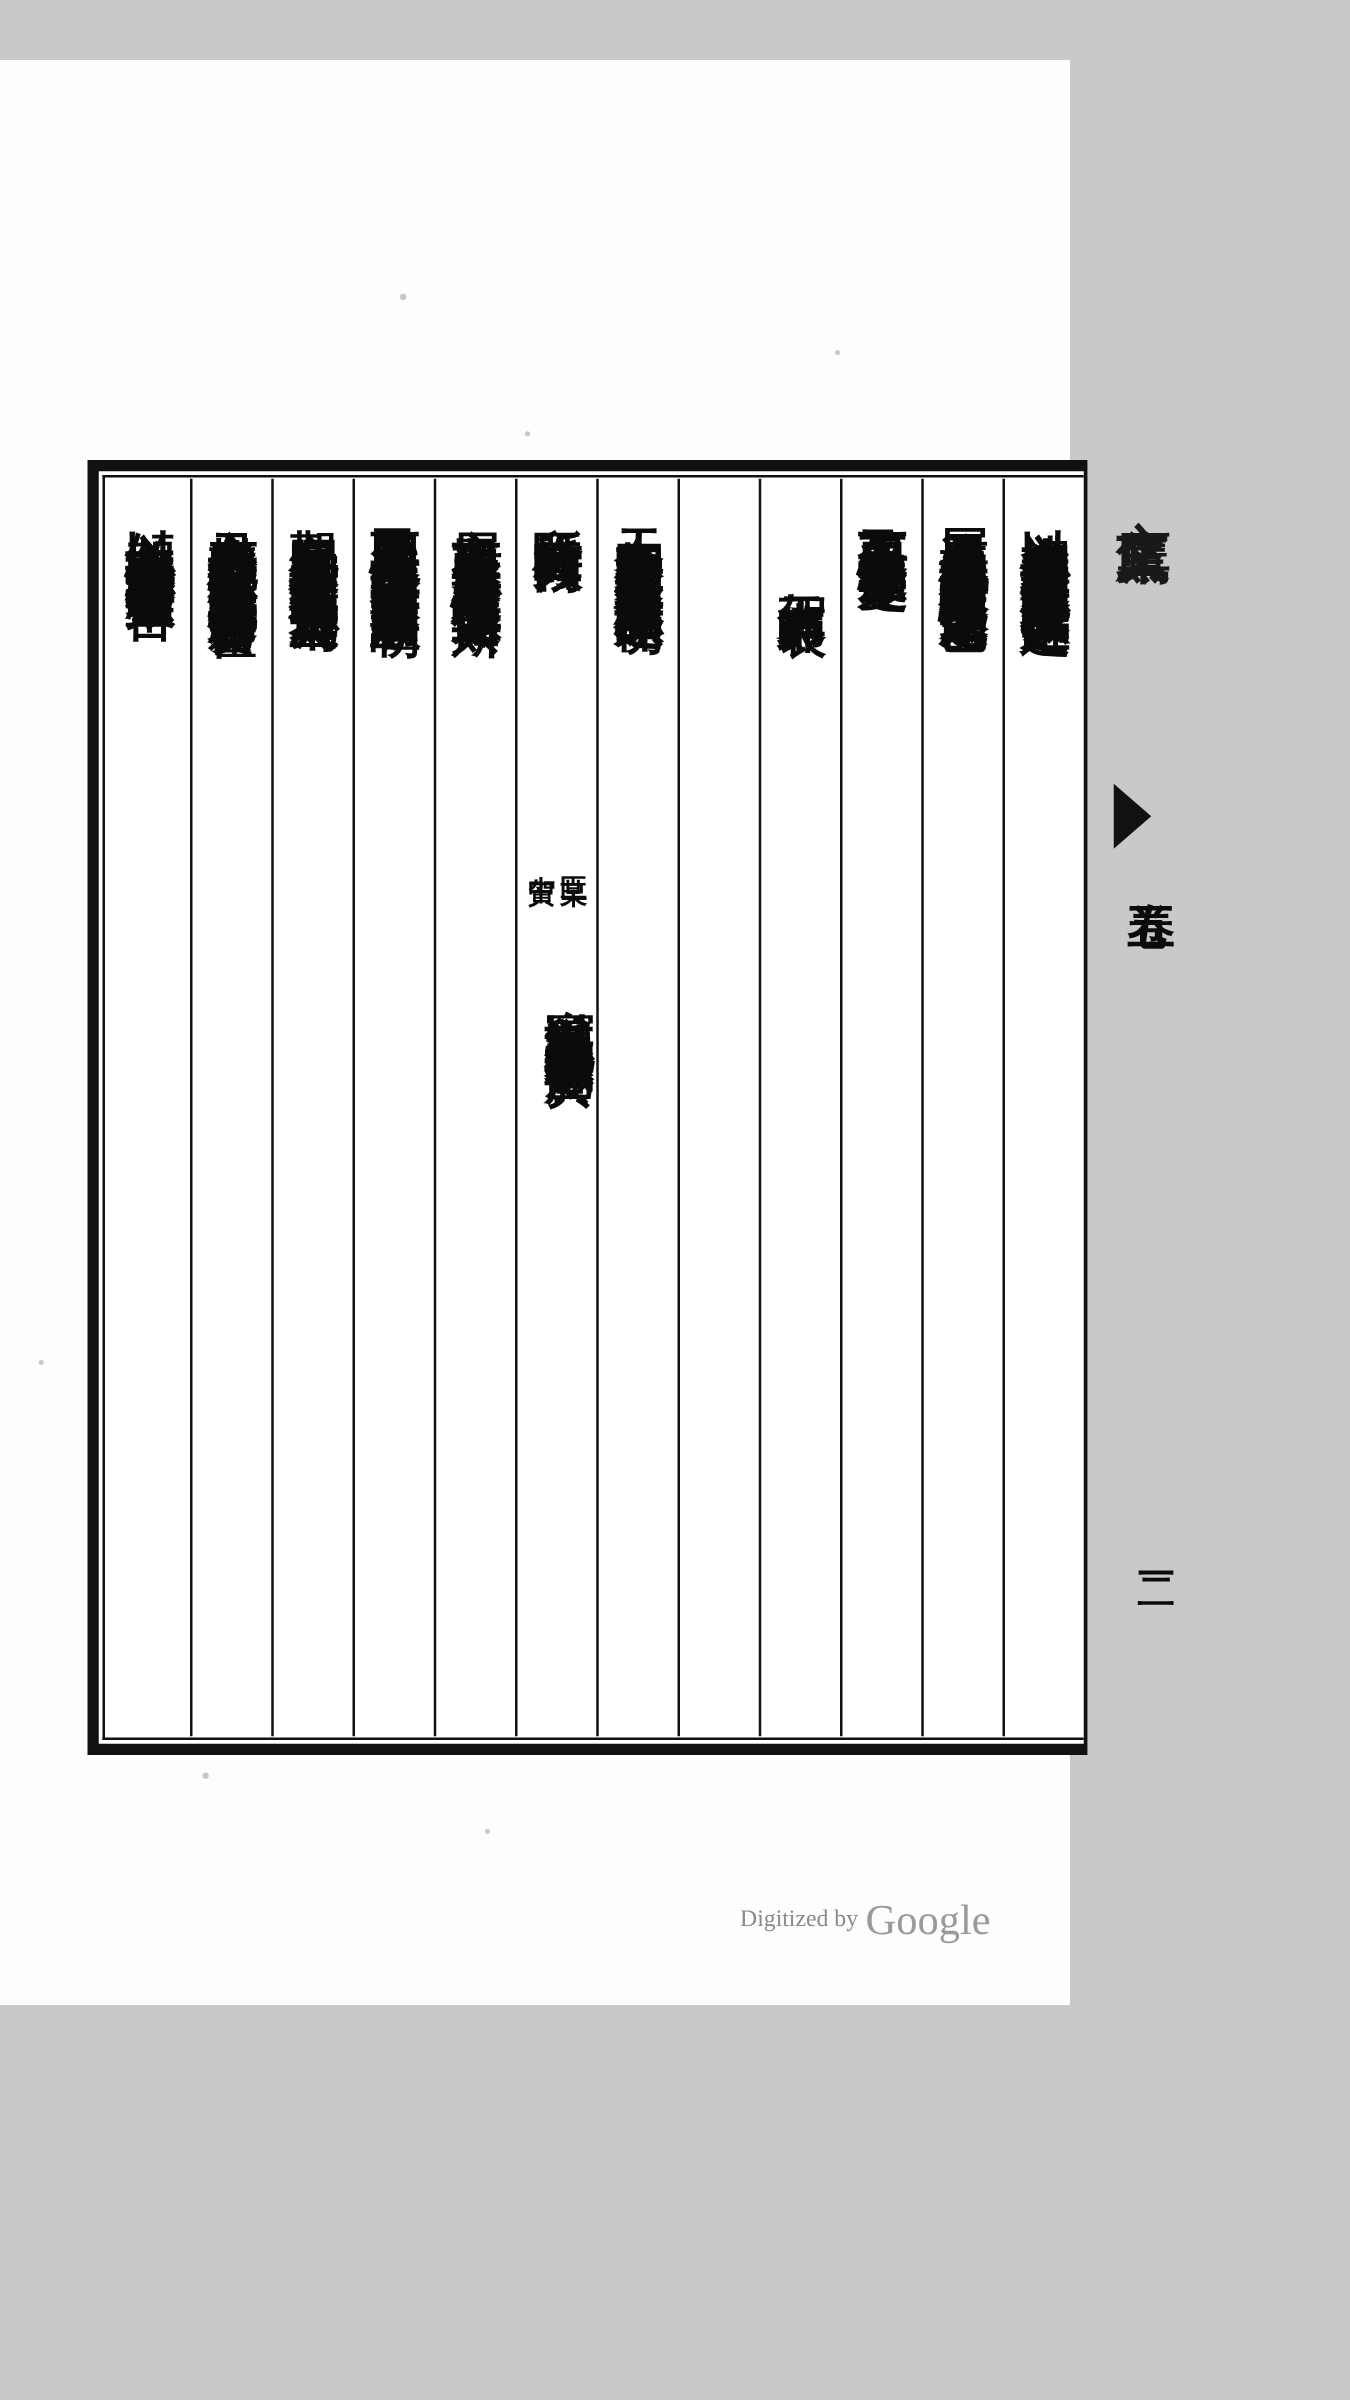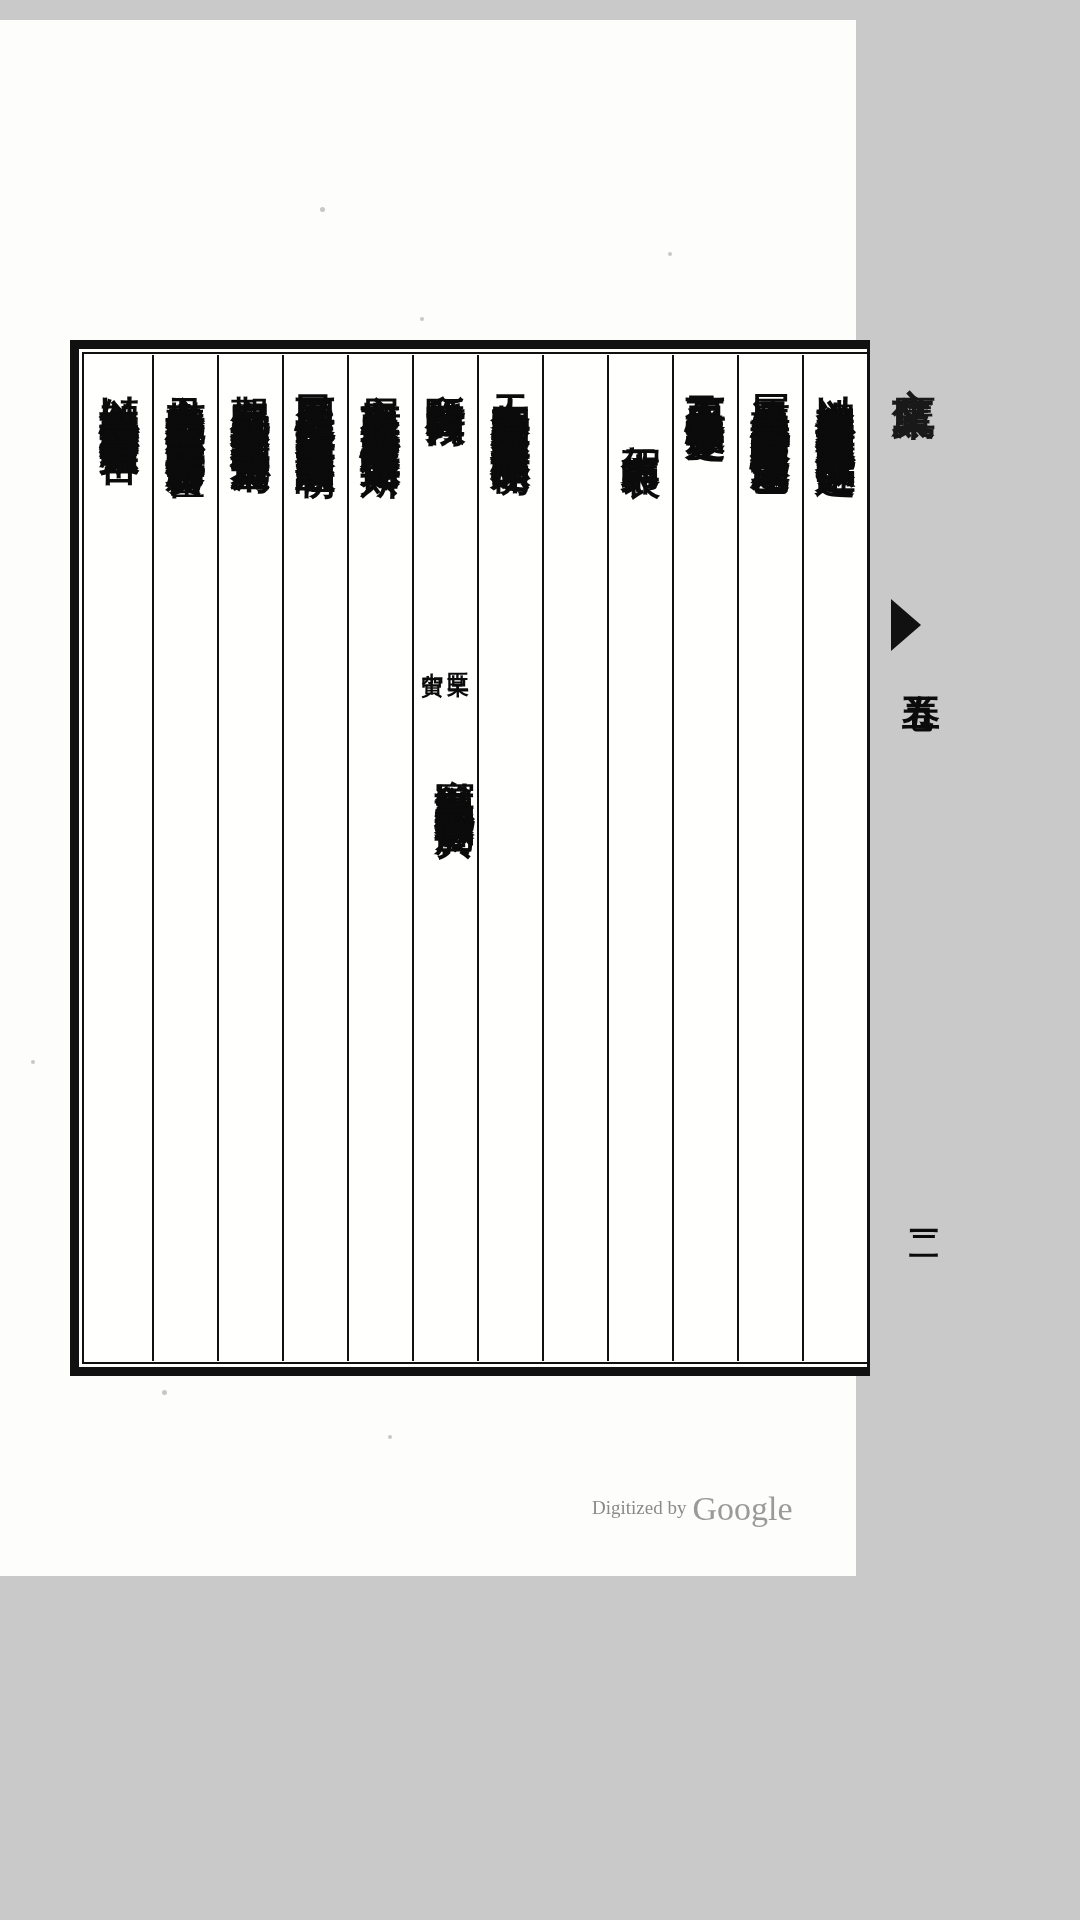--- a/index.html
+++ b/index.html
@@ -12,21 +12,21 @@
     width: 1080px;
     height: 1920px;
     background: #c9c9c9;
     overflow: hidden;
     font-family: "DejaVu Serif", "Liberation Serif", serif;
   }
   
   #paper {
     position: absolute;
     left: 0;
-    top: 20px;
+    top: 48px;
     width: 856px;
     height: 1556px;
     background: #fdfdfb;
   }
   
   .speck {
     position: absolute;
     background: #9a9a9a;
     border-radius: 50%;
     opacity: .55;

